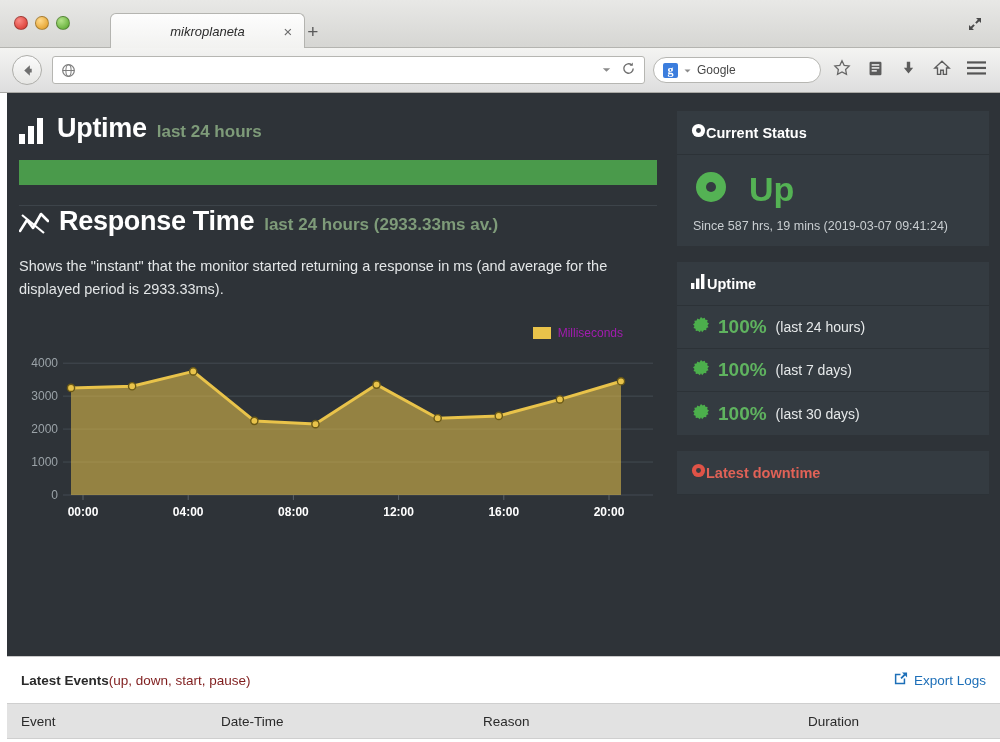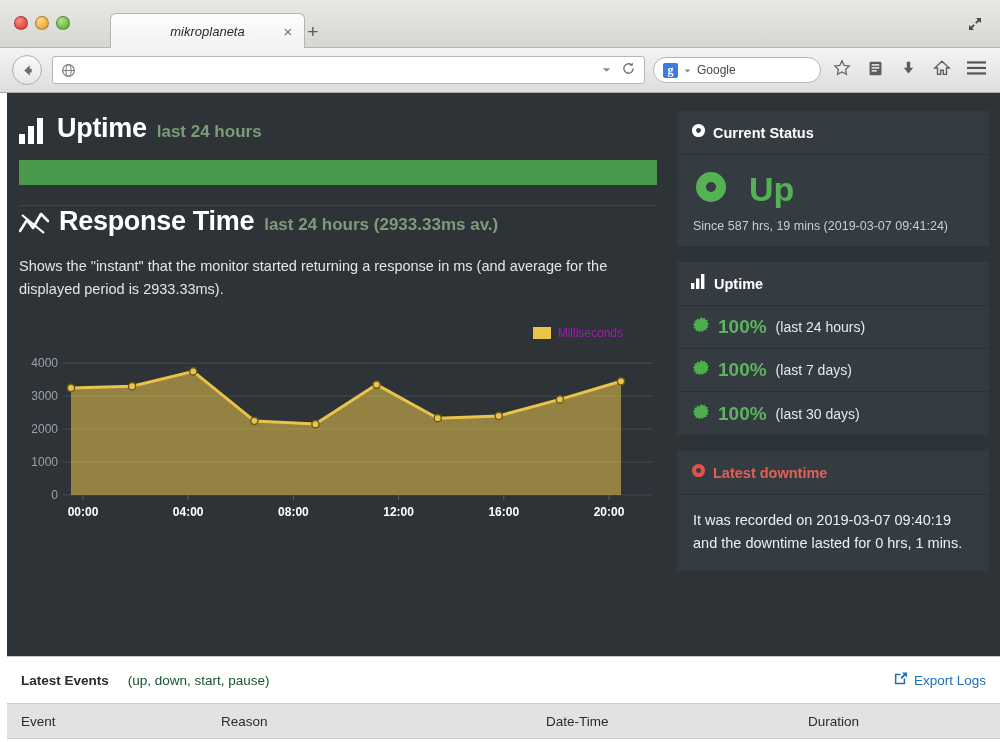--- a/index.html
+++ b/index.html
@@ -123,21 +123,21 @@
   .legend-swatch { width: 18px; height: 12px; background: #e9c34a; }
   .legend-label { font-size: 12px; color: #a21caf; }
   .chart-svg { position: absolute; left: 0; top: 0; }
   .y-tick { font-size: 12px; fill: #9ba3a8; text-anchor: end; }
   .x-tick { font-size: 12px; fill: #ffffff; font-weight: bold; text-anchor: middle; }
 
   
   .right-col { position: absolute; left: 670px; top: 18px; width: 312px; }
   .panel { background: #343b41; margin-bottom: 16px; }
   .panel-head {
-    height: 44px; display: flex; align-items: center; gap: 7px;
+    height: 44px; display: flex; align-items: center; gap: 0;
     padding: 0 14px; border-bottom: 1px solid #2c3237;
   }
   .panel-head-title { font-size: 14.5px; font-weight: bold; color: #ffffff; }
   .panel-head-title.danger { color: #e06257; }
 
   .status-body { padding: 14px 16px 13px 16px; }
   .status-row { display: flex; align-items: center; gap: 12px; }
   .status-text { font-size: 34px; font-weight: bold; color: #54b254; line-height: 1; margin-left: 8px; }
   .status-since { margin-top: 10px; font-size: 12.5px; color: #c9ced1; }
 
@@ -154,21 +154,21 @@
   
   .events {
     position: absolute; left: 7px; top: 563px; width: 993px; height: 86px;
     background: #ffffff; border-top: 1px solid #c9c9c9;
   }
   .events-head {
     height: 46px; display: flex; align-items: center; padding: 0 14px;
     justify-content: space-between;
   }
   .events-title { font-size: 13.5px; font-weight: bold; color: #2a2a2a; }
-  .events-title .muted { font-weight: normal; color: #14532d; margin-left: 19px; }
+  .events-title .muted { font-weight: normal; color: #7f1d1d; margin-left: 0; }
   .export {
     display: flex; align-items: center; gap: 6px;
     font-size: 13.5px; color: #1d6fb8; cursor: pointer; justify-content: center;
   }
   .table-head {
     display: flex; height: 36px; align-items: center;
     background: #e2e2e2; border-top: 1px solid #cfcfcf; border-bottom: 1px solid #cfcfcf;
     font-size: 13.5px; color: #2a2a2a;
   }
   .th { padding-left: 14px; }
@@ -428,21 +428,20 @@
         <div class="panel">
           <div class="panel-head">
             <span>
               <svg width="15" height="15" viewBox="0 0 16 16">
                 <circle cx="8" cy="8" r="7" fill="#e05347"></circle>
                 <circle cx="8" cy="8" r="2.6" fill="#343b41"></circle>
               </svg>
             </span>
             <span class="panel-head-title danger">Latest downtime</span>
           </div>
-          <div class="down-body">It was recorded on 2019-03-07 09:40:19 and the downtime lasted for 0 hrs, 1 mins.</div>
         </div>
       </div>
     </div>
 
     <div class="events">
       <div class="events-head">
         <div class="events-title">
           <span>Latest Events</span><span class="muted">(up, down, start, pause)</span>
         </div>
         <div class="export">
@@ -450,19 +449,19 @@
             <svg width="15" height="15" viewBox="0 0 16 16">
               <path d="M2 3h6v1.6H3.6v7.8h7.8V8H13v6H2z" fill="#1d6fb8"></path>
               <path d="M9.6 1.5H15v5.4l-2-2-3.7 3.7-1.4-1.4L11.6 3.5z" fill="#1d6fb8"></path>
             </svg>
           </span>
           <span>Export Logs</span>
         </div>
       </div>
       <div class="table-head">
         <div class="th c1">Event</div>
+        <div class="th c2">Date-Time</div>
         <div class="th c3">Reason</div>
-        <div class="th c2">Date-Time</div>
         <div class="th c4">Duration</div>
       </div>
     </div>
   </div>
 </div>
 
 </body></html>

